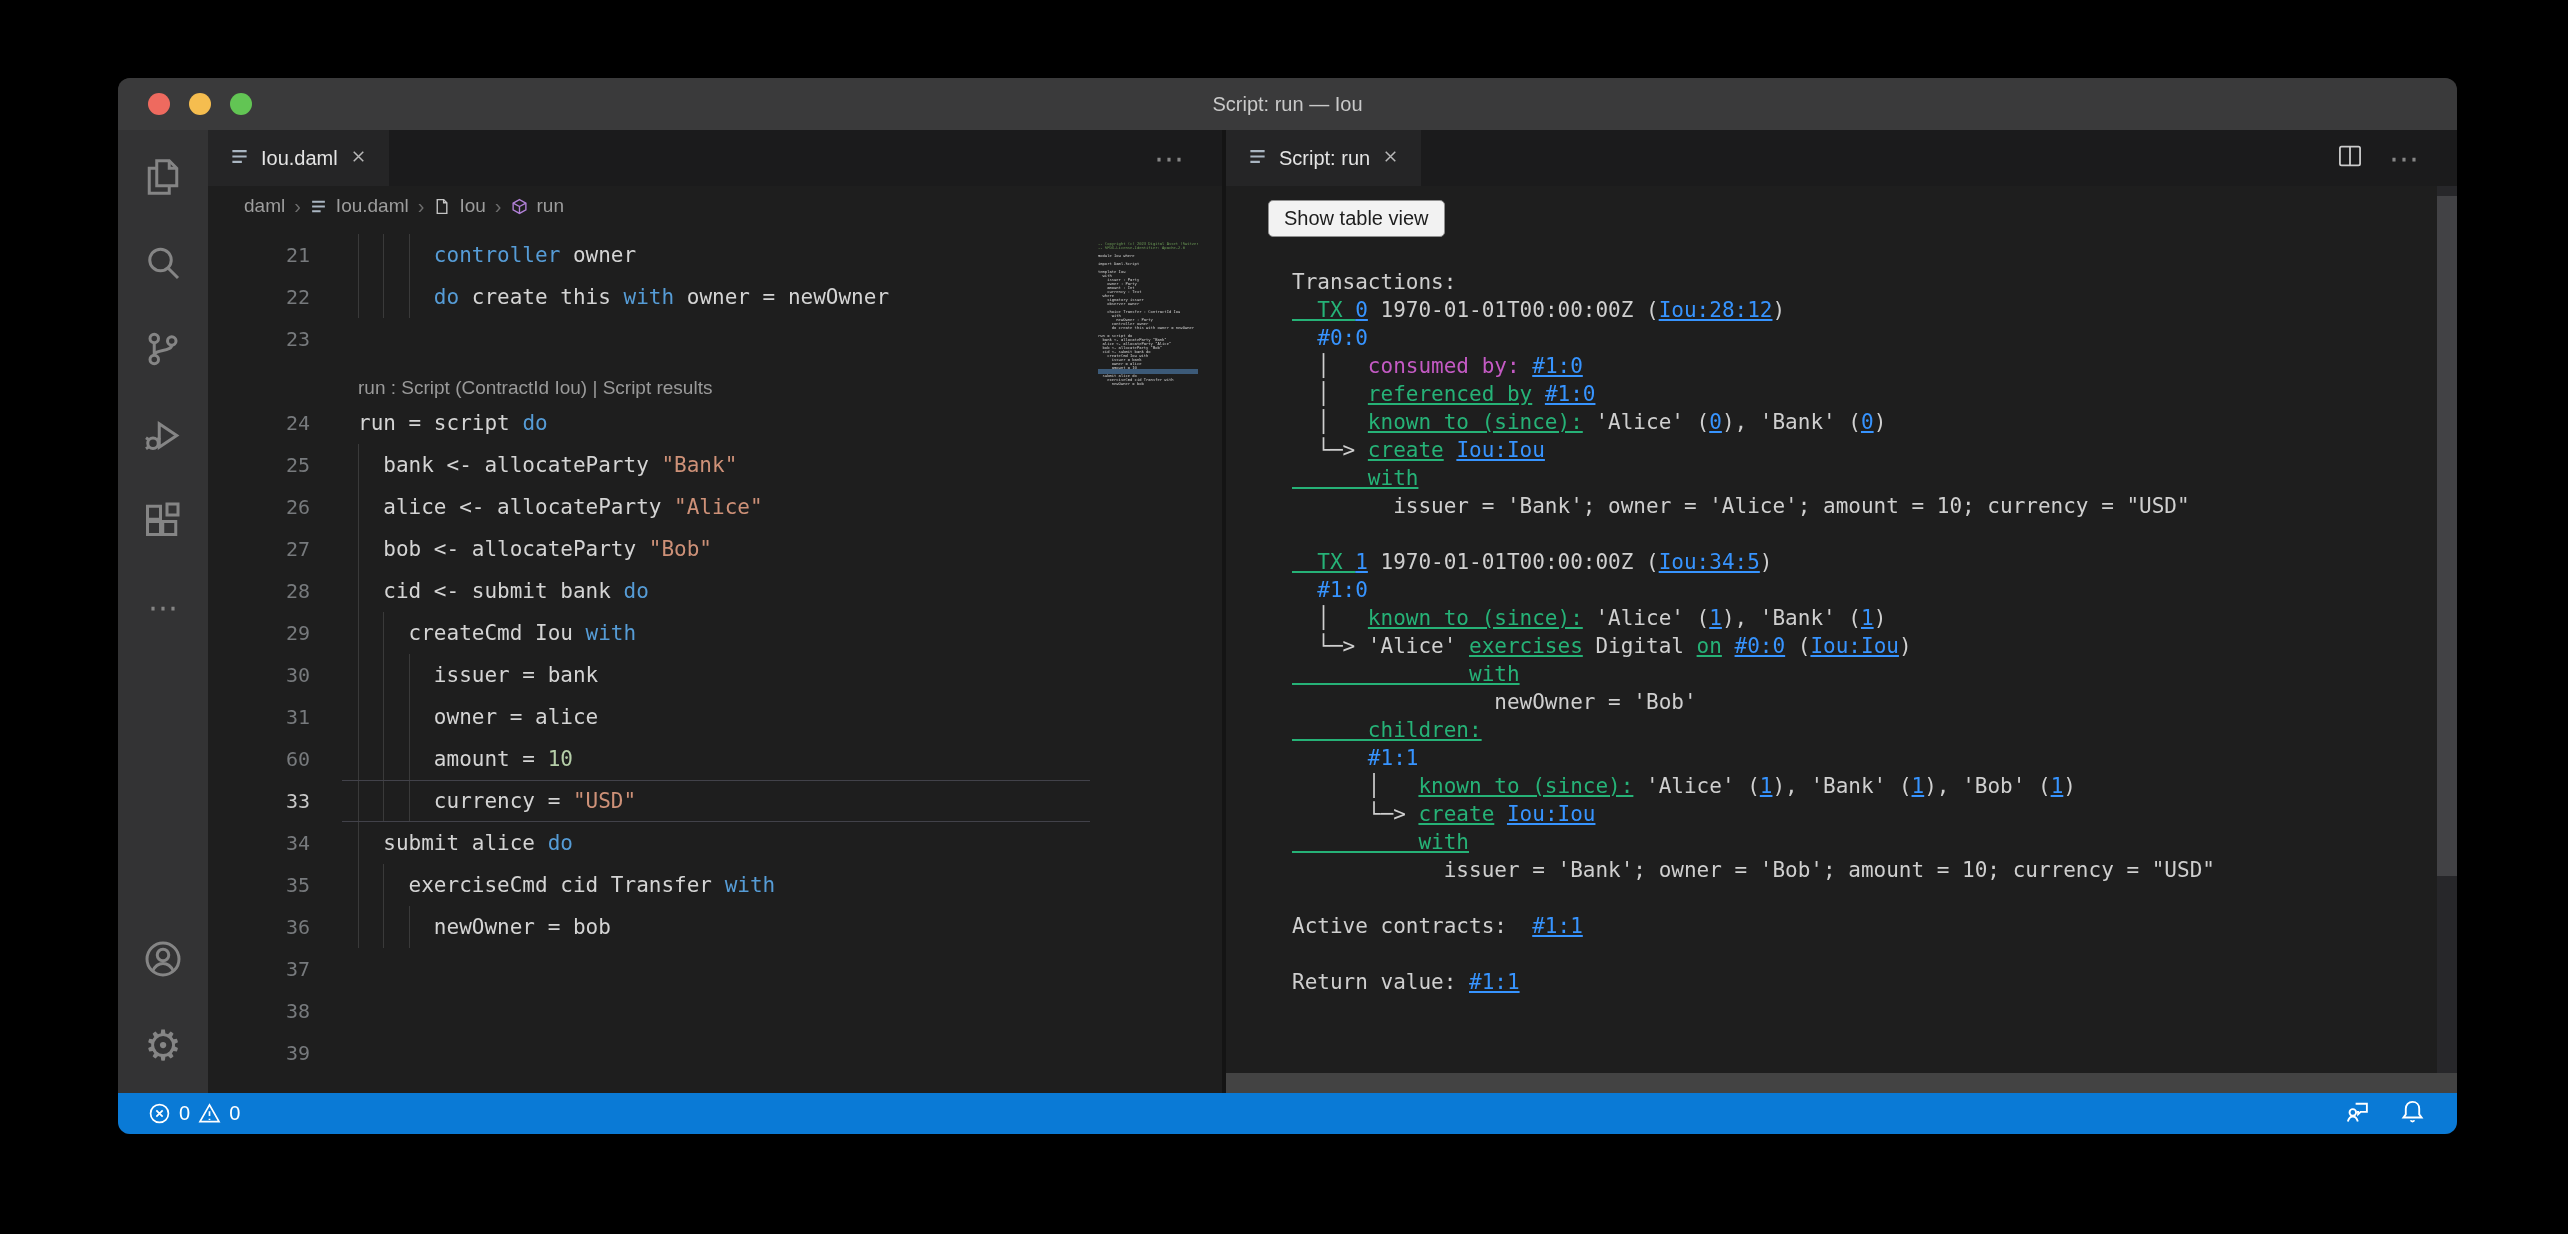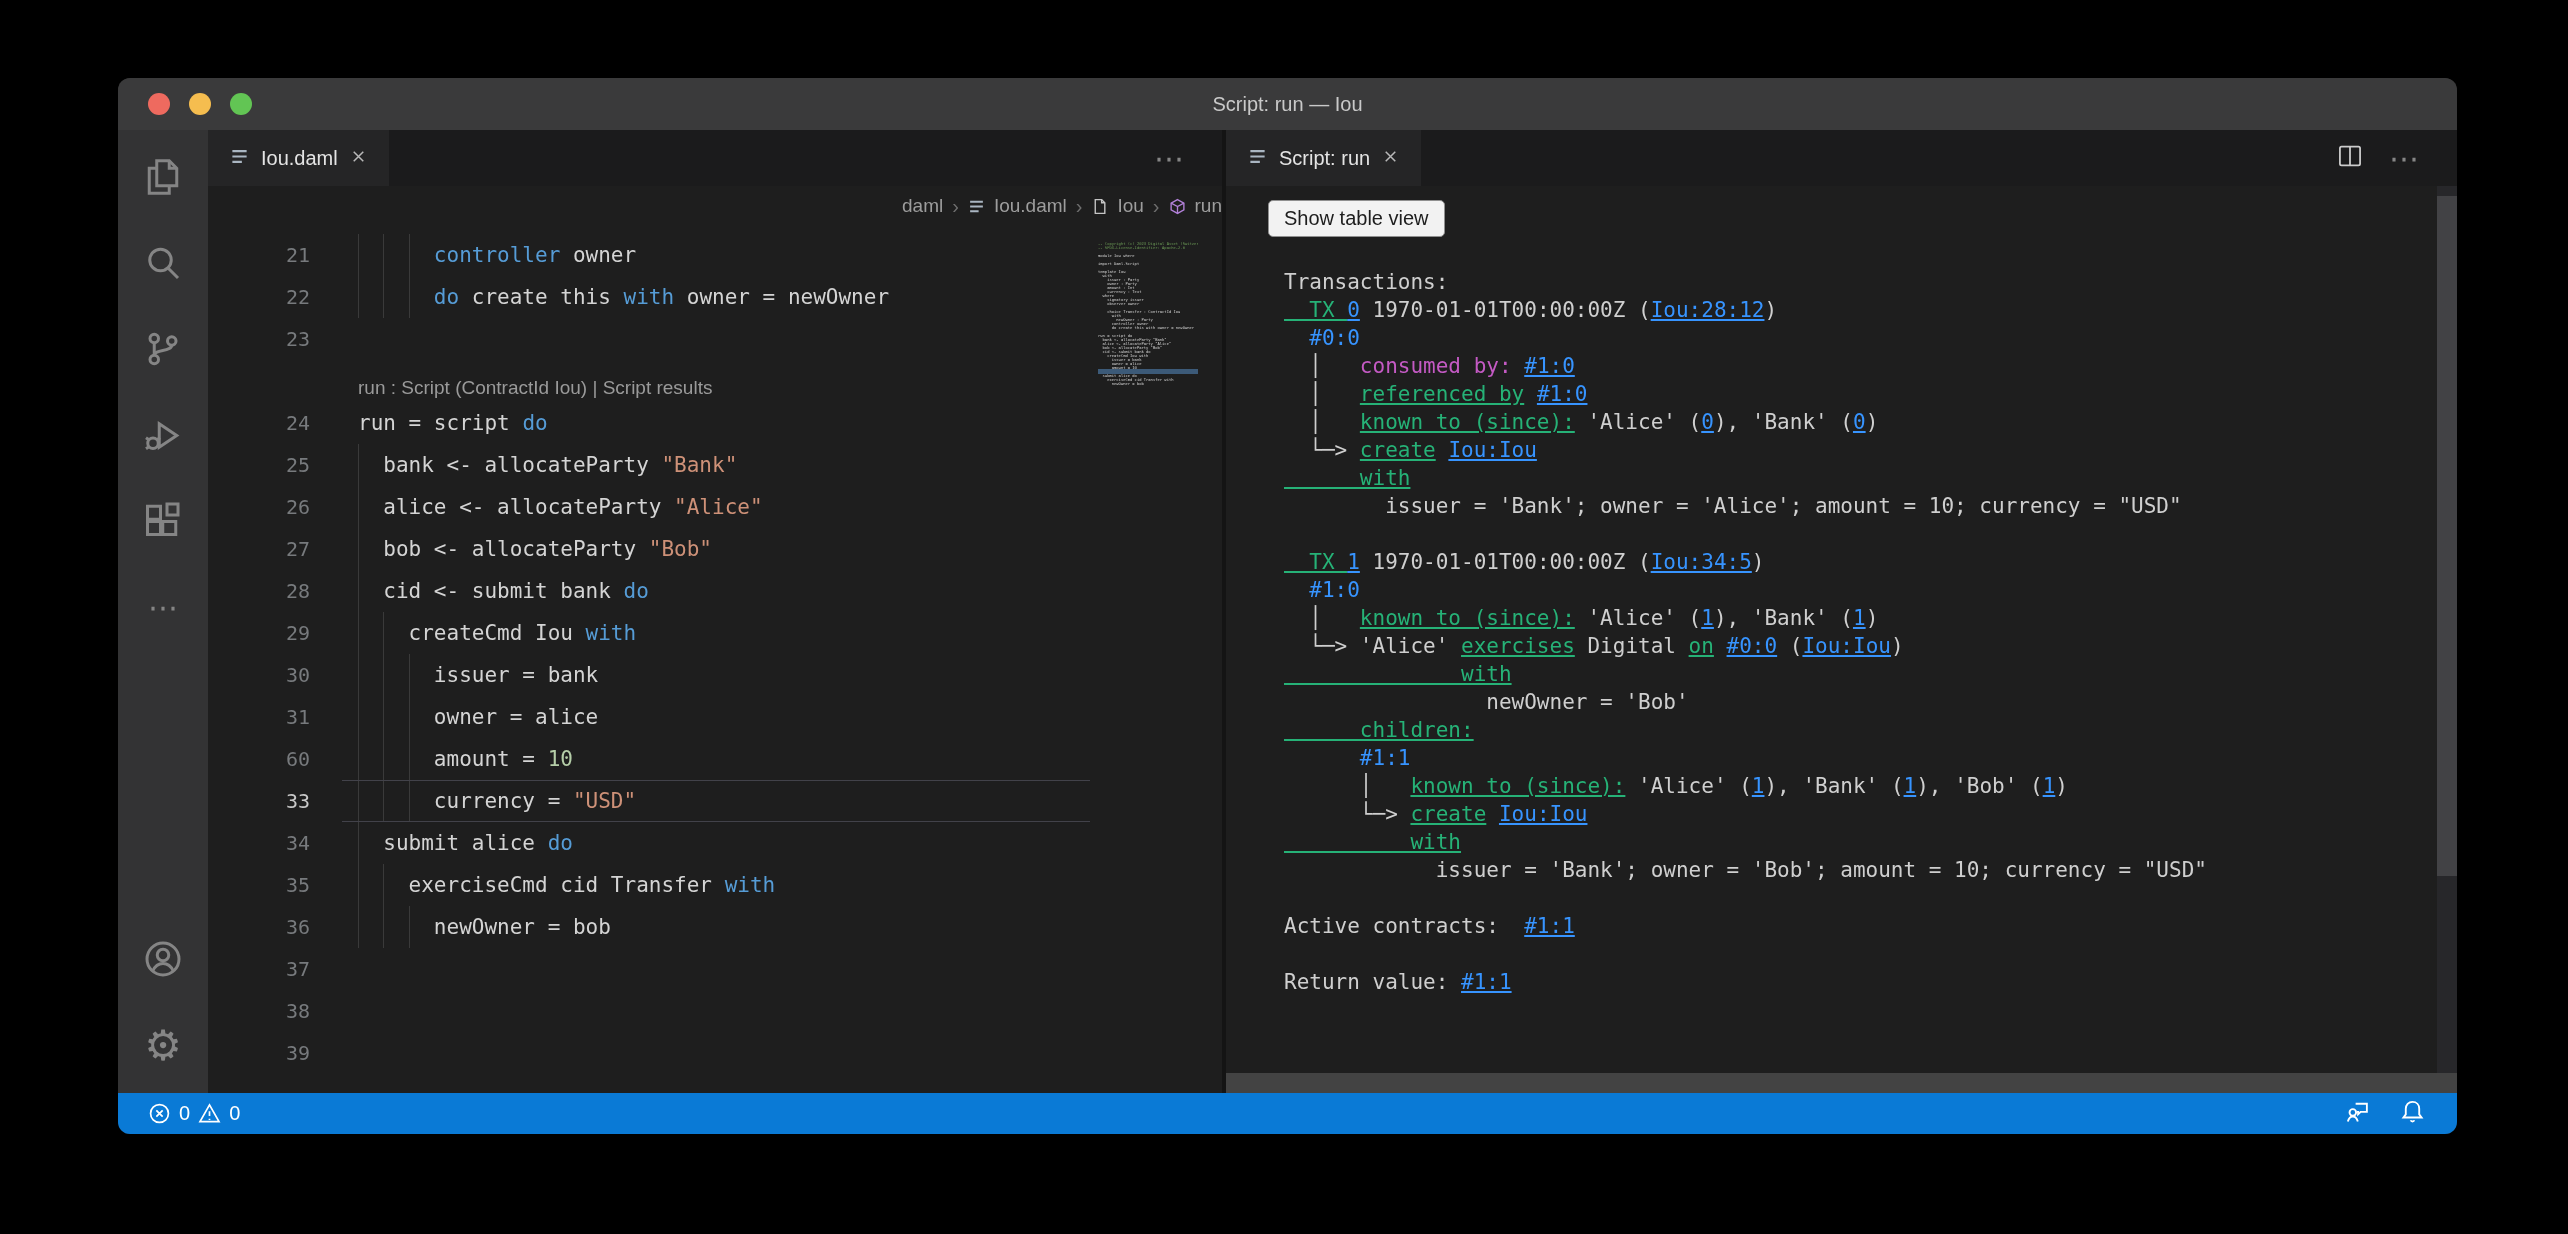--- a/index.html
+++ b/index.html
@@ -28,21 +28,21 @@
   .divider{width:4px;background:#141414;flex:0 0 auto;}
   .group-right{flex:1 1 auto;display:flex;flex-direction:column;min-width:0;min-height:0;}
   .tabstrip{height:56px;background:#1b1b1c;display:flex;align-items:stretch;position:relative;flex:0 0 auto;}
   .tab{background:#252526;display:flex;align-items:center;padding:0 22px;gap:12px;}
   .tab-label{color:#e4e4e4;font-size:20px;white-space:nowrap;}
   .tab-close svg{width:17px;height:17px;stroke:#b9b9b9;stroke-width:1.4;fill:none;}
   .daml-icon svg{width:19px;height:19px;stroke:#aab6c2;stroke-width:1.8;fill:none;}
   .tab-actions{margin-left:auto;display:flex;align-items:center;gap:26px;padding-right:38px;color:#cccccc;}
   .tab-actions svg{width:26px;height:26px;stroke:#cccccc;stroke-width:1.1;fill:none;}
   
-  .breadcrumb{height:40px;background:#1e1e1e;display:flex;align-items:center;padding-left:36px;gap:9px;flex:0 0 auto;justify-content:flex-end;}
+  .breadcrumb{height:40px;background:#1e1e1e;display:flex;align-items:center;padding-left:36px;gap:9px;flex:0 0 auto;}
   .bc-item{color:#9d9d9d;font-size:19px;}
   .bc-sep::after{content:"\203A";color:#6f6f6f;font-size:20px;}
   .bc-ico svg{width:17px;height:17px;fill:none;vertical-align:middle;}
   
   .editor{position:relative;flex:1 1 auto;background:#1e1e1e;overflow:hidden;}
   .lines{position:absolute;inset:0;padding-top:8px;}
   .code-row{position:relative;height:42px;}
   .gutter-num{position:absolute;left:0;width:102px;text-align:right;color:#777a7d;
               font:20px/42px "DejaVu Sans Mono",monospace;}
   .code-row.current .gutter-num{color:#c8c8c8;}
@@ -58,21 +58,21 @@
   .minimap{position:absolute;left:890px;top:16px;width:100px;height:220px;overflow:hidden;}
   .mm-scale{transform:scale(0.38);transform-origin:0 0;width:270px;}
   .mm-line{font:10px/10.5px "DejaVu Sans Mono",monospace;height:10.5px;white-space:pre;overflow:hidden;}
   .mm-highlight{position:absolute;left:0;top:127px;width:100px;height:5px;background:#3c5a78;}
   
   .panel{position:relative;flex:1 1 auto;background:#1e1e1e;overflow:hidden;}
   .show-table-btn{position:absolute;left:42px;top:14px;background:#f2f2f2;color:#1d1d1d;
                   font-family:"Liberation Sans",sans-serif;font-size:20px;padding:6px 15px;
                   border:1px solid #8f8f8f;border-radius:5px;}
   .script-output{position:absolute;left:58px;top:82px;right:24px;}
-  .tx-row{min-height:28px;font:21px/28px "DejaVu Sans Mono",monospace;white-space:pre;color:#cfcfcf;}
+  .tx-row{min-height:28px;font:21px/28px "DejaVu Sans Mono",monospace;white-space:pre;color:#cfcfcf;margin-left:8px;}
   .sg-pl{color:#cfcfcf;} .sg-g{color:#26b277;text-decoration:underline;} .sg-m{color:#c45ac4;}
   .sg-id{color:#3794ff;} .sg-ln{color:#3794ff;text-decoration:underline;cursor:pointer;}
   .hscrollbar{position:absolute;left:0;right:0;bottom:0;height:20px;background:#434343;}
   .vscrollbar{position:absolute;right:0;top:0;bottom:20px;width:20px;background:#27272a;}
   .vthumb{position:absolute;right:0;top:10px;width:20px;height:680px;background:#424245;}
   
   .statusbar{height:41px;background:#0a7ad6;flex:0 0 auto;display:flex;align-items:center;
              padding:0 32px 0 30px;color:#fff;font-size:20px;gap:10px;}
   .sb-item{display:flex;align-items:center;gap:8px;}
   .sb-item svg{width:23px;height:23px;stroke:#fff;stroke-width:1.2;fill:none;}

